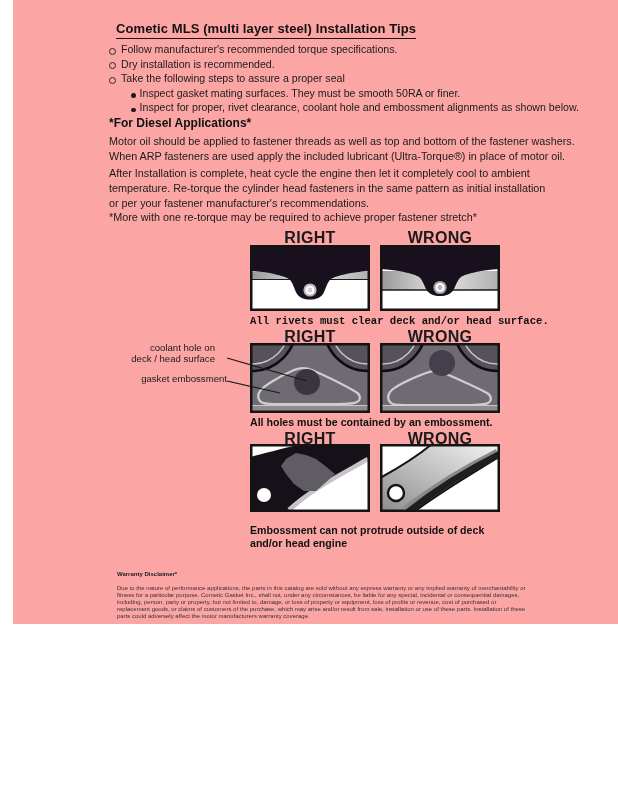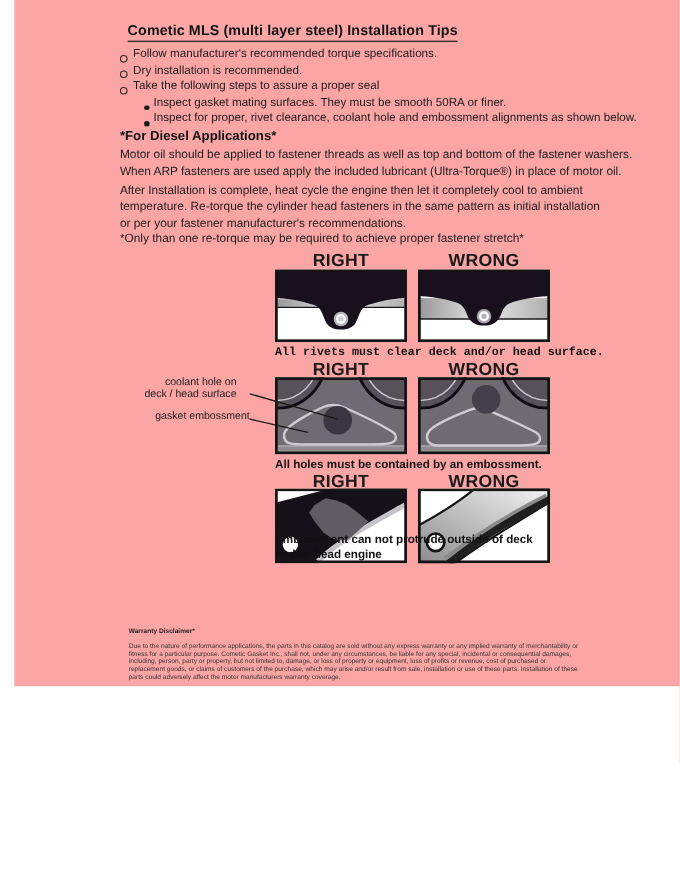--- a/index.html
+++ b/index.html
@@ -1,21 +1,21 @@
 <!DOCTYPE html>
 <html><head>
 <meta charset="utf-8">
 <style>
   html,body{margin:0;padding:0;background:#ffffff;}
   .page{position:relative;width:618px;height:624px;background:#fca5a5;overflow:hidden;
         font-family:"Liberation Sans","DejaVu Sans",sans-serif;color:#1b1b1b;margin-left:13px;}
   .abs{position:absolute;}
   .doc-title{font-size:13px;font-weight:700;color:#111;border-bottom:1.5px solid #111;
              padding-bottom:2px;letter-spacing:.1px;}
-  .bullet-row{display:flex;align-items:flex-end;font-size:10.6px;line-height:14.6px;color:#1b1b1b;}
+  .bullet-row{display:flex;align-items:center;font-size:10.6px;line-height:14.6px;color:#1b1b1b;}
   .b1{width:5px;height:5px;border:1.2px solid #2a2a2a;border-radius:50%;margin:4.2px 5px 0 0;flex:none;}
   .b2{width:4.6px;height:4.6px;background:#1b1b1b;border-radius:50%;margin:4.6px 4px 0 0;flex:none;}
   .sub{margin-left:22px;}
   .sec-head{font-size:12px;font-weight:700;color:#111;}
   .body-line{font-size:10.8px;line-height:15.2px;color:#1b1b1b;white-space:nowrap;}
   .rw-label{width:120px;text-align:center;font-size:16px;font-weight:700;color:#1a1a1a;letter-spacing:.3px;}
   .caption{font-size:10.6px;font-weight:700;color:#111;line-height:12.5px;}
   .side-label{font-size:9.6px;color:#1b1b1b;text-align:right;line-height:10.8px;}
   .fine{font-size:6px;line-height:7px;color:#333;}
   .fine p{margin:0 0 6.5px 0;}
@@ -58,21 +58,21 @@
   <div class="abs" style="left:96px;top:134px;">
     <div class="body-line">Motor oil should be applied to fastener threads as well as top and bottom of the fastener washers.</div>
     <div class="body-line">When ARP fasteners are used apply the included lubricant (Ultra-Torque®) in place of motor oil.</div>
   </div>
   <div class="abs sec-head" style="left:96px;top:116px;">*For Diesel Applications*</div>
   <div class="abs" style="left:96px;top:166px;">
     <div class="body-line">After Installation is complete, heat cycle the engine then let it completely cool to ambient</div>
     <div class="body-line">temperature. Re-torque the cylinder head fasteners in the same pattern as initial installation</div>
     <div class="body-line">or per your fastener manufacturer's recommendations.</div>
   </div>
-  <div class="abs body-line" style="left:96px;top:210px;">*Only than one re-torque may be required to achieve proper fastener stretch*</div>
+  <div class="abs body-line" style="left:96px;top:210px;">*More with one re-torque may be required to achieve proper fastener stretch*</div>
 
   <div class="abs rw-label" style="left:237px;top:229px;">RIGHT</div>
   <div class="abs rw-label" style="left:367px;top:229px;">WRONG</div>
 
   <div class="abs" style="left:237px;top:245px;">
     <svg width="120" height="66" viewBox="0 0 120 66">
       <defs>
         <linearGradient id="gGasket" x1="0" y1="0" x2="1" y2="0">
           <stop offset="0" stop-color="#9a9a9a"></stop>
             <stop offset="0.5" stop-color="#e6e6e6"></stop>
@@ -175,21 +175,21 @@
     <svg width="120" height="68" viewBox="0 0 120 68">
       <rect x="0" y="0" width="120" height="68" fill="#ffffff"></rect>
       <path d="M0,34 C22,22 40,10 52,0 L120,0 L120,12 C92,30 60,48 34,68 L0,68 Z" fill="url(#gBand)" stroke="#141414" stroke-width="2"></path>
       <path d="M26,66 C56,43 86,25 118,9" fill="none" stroke="#8a8a8a" stroke-width="9"></path>
       <path d="M28,68 C58,44 88,26 120,10" fill="none" stroke="#1f1f1f" stroke-width="6.5"></path>
       <circle cx="16" cy="49" r="8" fill="#ffffff" stroke="#141414" stroke-width="2.4"></circle>
       <rect x="1.25" y="1.25" width="117.5" height="65.5" fill="none" stroke="#141414" stroke-width="2.5"></rect>
     </svg>
   </div>
 
-  <div class="abs caption" style="left:237px;top:485px;">
+  <div class="abs caption" style="left:237px;top:524px;">
     <div>Embossment can not protrude outside of deck</div>
     <div>and/or head engine</div>
   </div>
 
   <div class="abs fine" style="left:104px;top:571px;width:412px;">
     <p class="fp-head">Warranty Disclaimer*</p>
     <p>Due to the nature of performance applications, the parts in this catalog are sold without any express warranty or any implied warranty of merchantability or fitness for a particular purpose.  Cometic Gasket Inc., shall not, under any circumstances, be liable for any special, incidental or consequential damages, including, person, party or property, but not limited to, damage, or loss of property or equipment, loss of profits or revenue, cost of purchased or replacement goods, or claims of customers of the purchase, which may arise and/or result from sale, installation or use of these parts.  Installation of these parts could adversely affect the motor manufacturers warranty coverage.</p>
     <p style="margin-bottom:0;">VENUE-The agreed upon venue, in the event of dispute whatsoever between the parties, whether instituted by either party, including, but not limited to, contract terms, payment terms, delivery, type, defects, sufficiency of product, shall be the Court of Common Pleas, Lake County, Ohio or the Painesville Municipal Court, Lake County, Ohio, depending on the amount in controversy.</p>
     <p>This agreement shall be governed by and construed under the laws of the State of Ohio.</p>
     <p>All prices and terms are subject to change without notice.</p>

